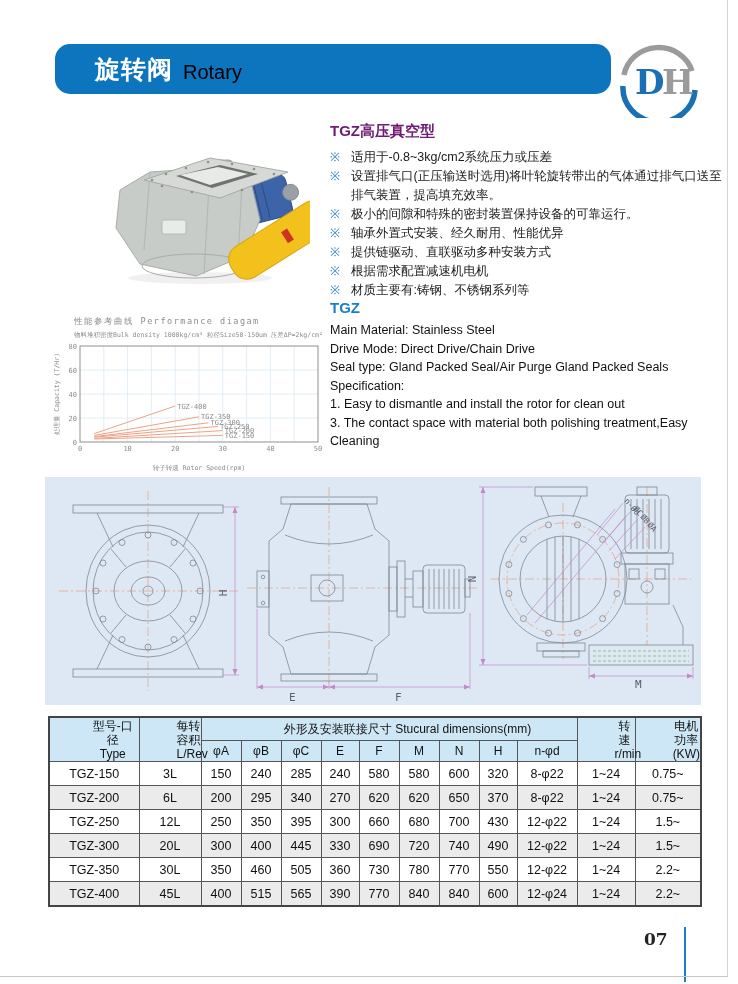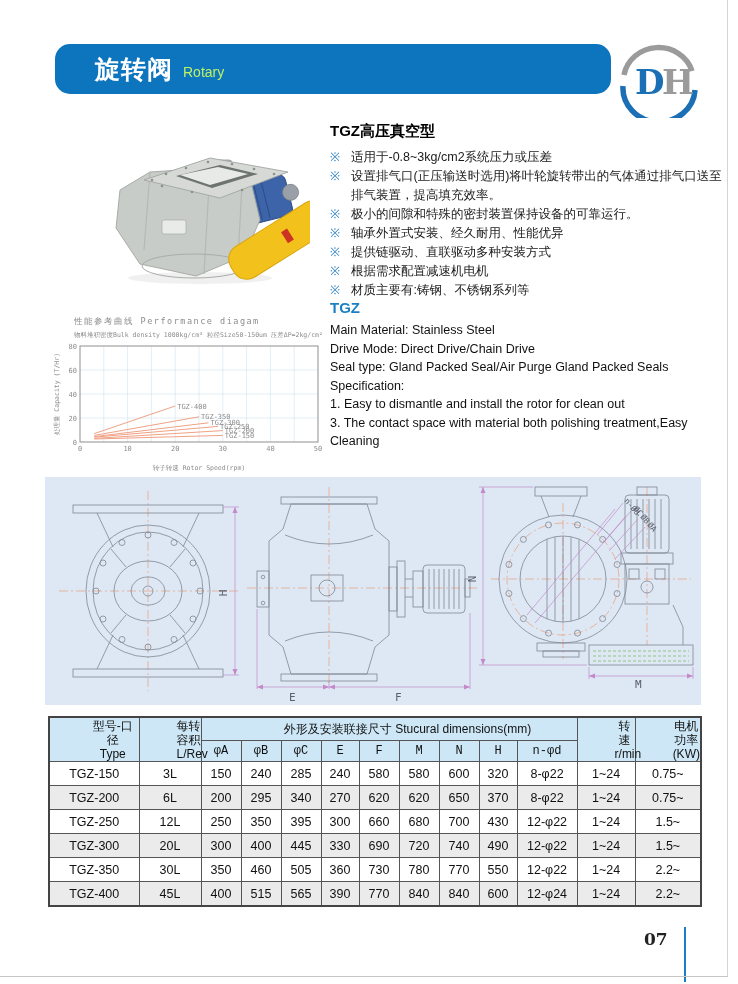--- a/index.html
+++ b/index.html
@@ -2,28 +2,28 @@
 <html><head>
 <meta charset="utf-8">
 <style>
   html,body{margin:0;padding:0;background:#fff;}
   .page{position:relative;width:738px;height:984px;background:#fff;overflow:hidden;
         font-family:"Liberation Sans",sans-serif;color:#1a1a1a;}
   
   .header-bar{position:absolute;left:55px;top:44px;width:556px;height:50px;border-radius:15px;
               background:#0d74be;display:flex;align-items:center;padding-left:40px;box-sizing:border-box;}
   .title-zh{color:#fff;font-size:25px;font-weight:700;letter-spacing:1px;}
-  .title-en{color:#bef264;font-size:14px;margin-left:10px;margin-top:6px;}
+  .title-en{color:#000000;font-size:20px;margin-left:10px;margin-top:6px;}
   .logo{position:absolute;left:615px;top:42px;width:88px;height:76px;}
   .logo text{font-family:"DejaVu Serif",serif;font-weight:700;font-size:34px;}
   
   .photo{position:absolute;left:92px;top:128px;width:218px;height:160px;}
   
   .intro{position:absolute;left:330px;top:122px;width:392px;}
-  .intro h3{margin:0 0 7px 0;font-size:15px;color:#000000;}
+  .intro h3{margin:0 0 7px 0;font-size:15px;color:#701a75;}
   .intro ul{margin:0;padding:0;list-style:none;}
   .intro li{position:relative;padding-left:21px;font-size:12.5px;line-height:19px;color:#1a1a1a;}
   .intro .mk{position:absolute;left:0;top:0;color:#2a7fc0;font-size:12px;}
   
   .specs{position:absolute;left:330px;top:299px;width:408px;}
   .specs h3{margin:0 0 5px 0;font-size:15px;color:#1a80c4;}
   .specs p{margin:0;font-size:12.5px;line-height:18.5px;color:#111;}
   
   .chart{position:absolute;left:50px;top:312px;width:285px;height:168px;}
   .chart svg{width:100%;height:100%;}
@@ -42,21 +42,21 @@
   .dmf{fill:#c389c9;stroke:none;}
   .ht{stroke:#7ab648;fill:none;stroke-width:0.7;stroke-dasharray:3 2;}
   .dt{fill:#5a5f6b;font:11px "DejaVu Sans Mono",monospace;}
   .co{fill:#5a5f6b;font:8px "DejaVu Sans Mono",monospace;}
   
   table.spec{position:absolute;left:48px;top:716px;width:652px;border-collapse:collapse;table-layout:fixed;
              background:#fff;font-size:12px;color:#111;border:2px solid #444;}
   table.spec th,table.spec td{border:1px solid #555;text-align:center;padding:0;font-weight:400;}
   table.spec thead th{background:#cde7f6;line-height:14px;font-size:12px;}
   table.spec thead tr.r1 th{height:22px;padding-left:37px;}
-  table.spec thead tr.r2 th{height:20px;font-family:Liberation Mono, monospace;}
+  table.spec thead tr.r2 th{height:20px;}
   table.spec tbody td{height:23px;font-size:12.5px;}
   table.spec tbody tr.alt{background:#ebebeb;}
   
   .pagenum{position:absolute;left:644px;top:929px;font-family:"DejaVu Serif",serif;font-weight:700;
            font-size:17px;color:#222;}
   .pagerule{position:absolute;left:684px;top:927px;width:2px;height:55px;background:#1a7fc4;}
   .edge-r{position:absolute;left:727px;top:0;width:1px;height:977px;background:#d4d4d4;}
   .edge-b{position:absolute;left:0;top:976px;width:728px;height:1px;background:#c6c6c6;}
 </style>
 </head>

